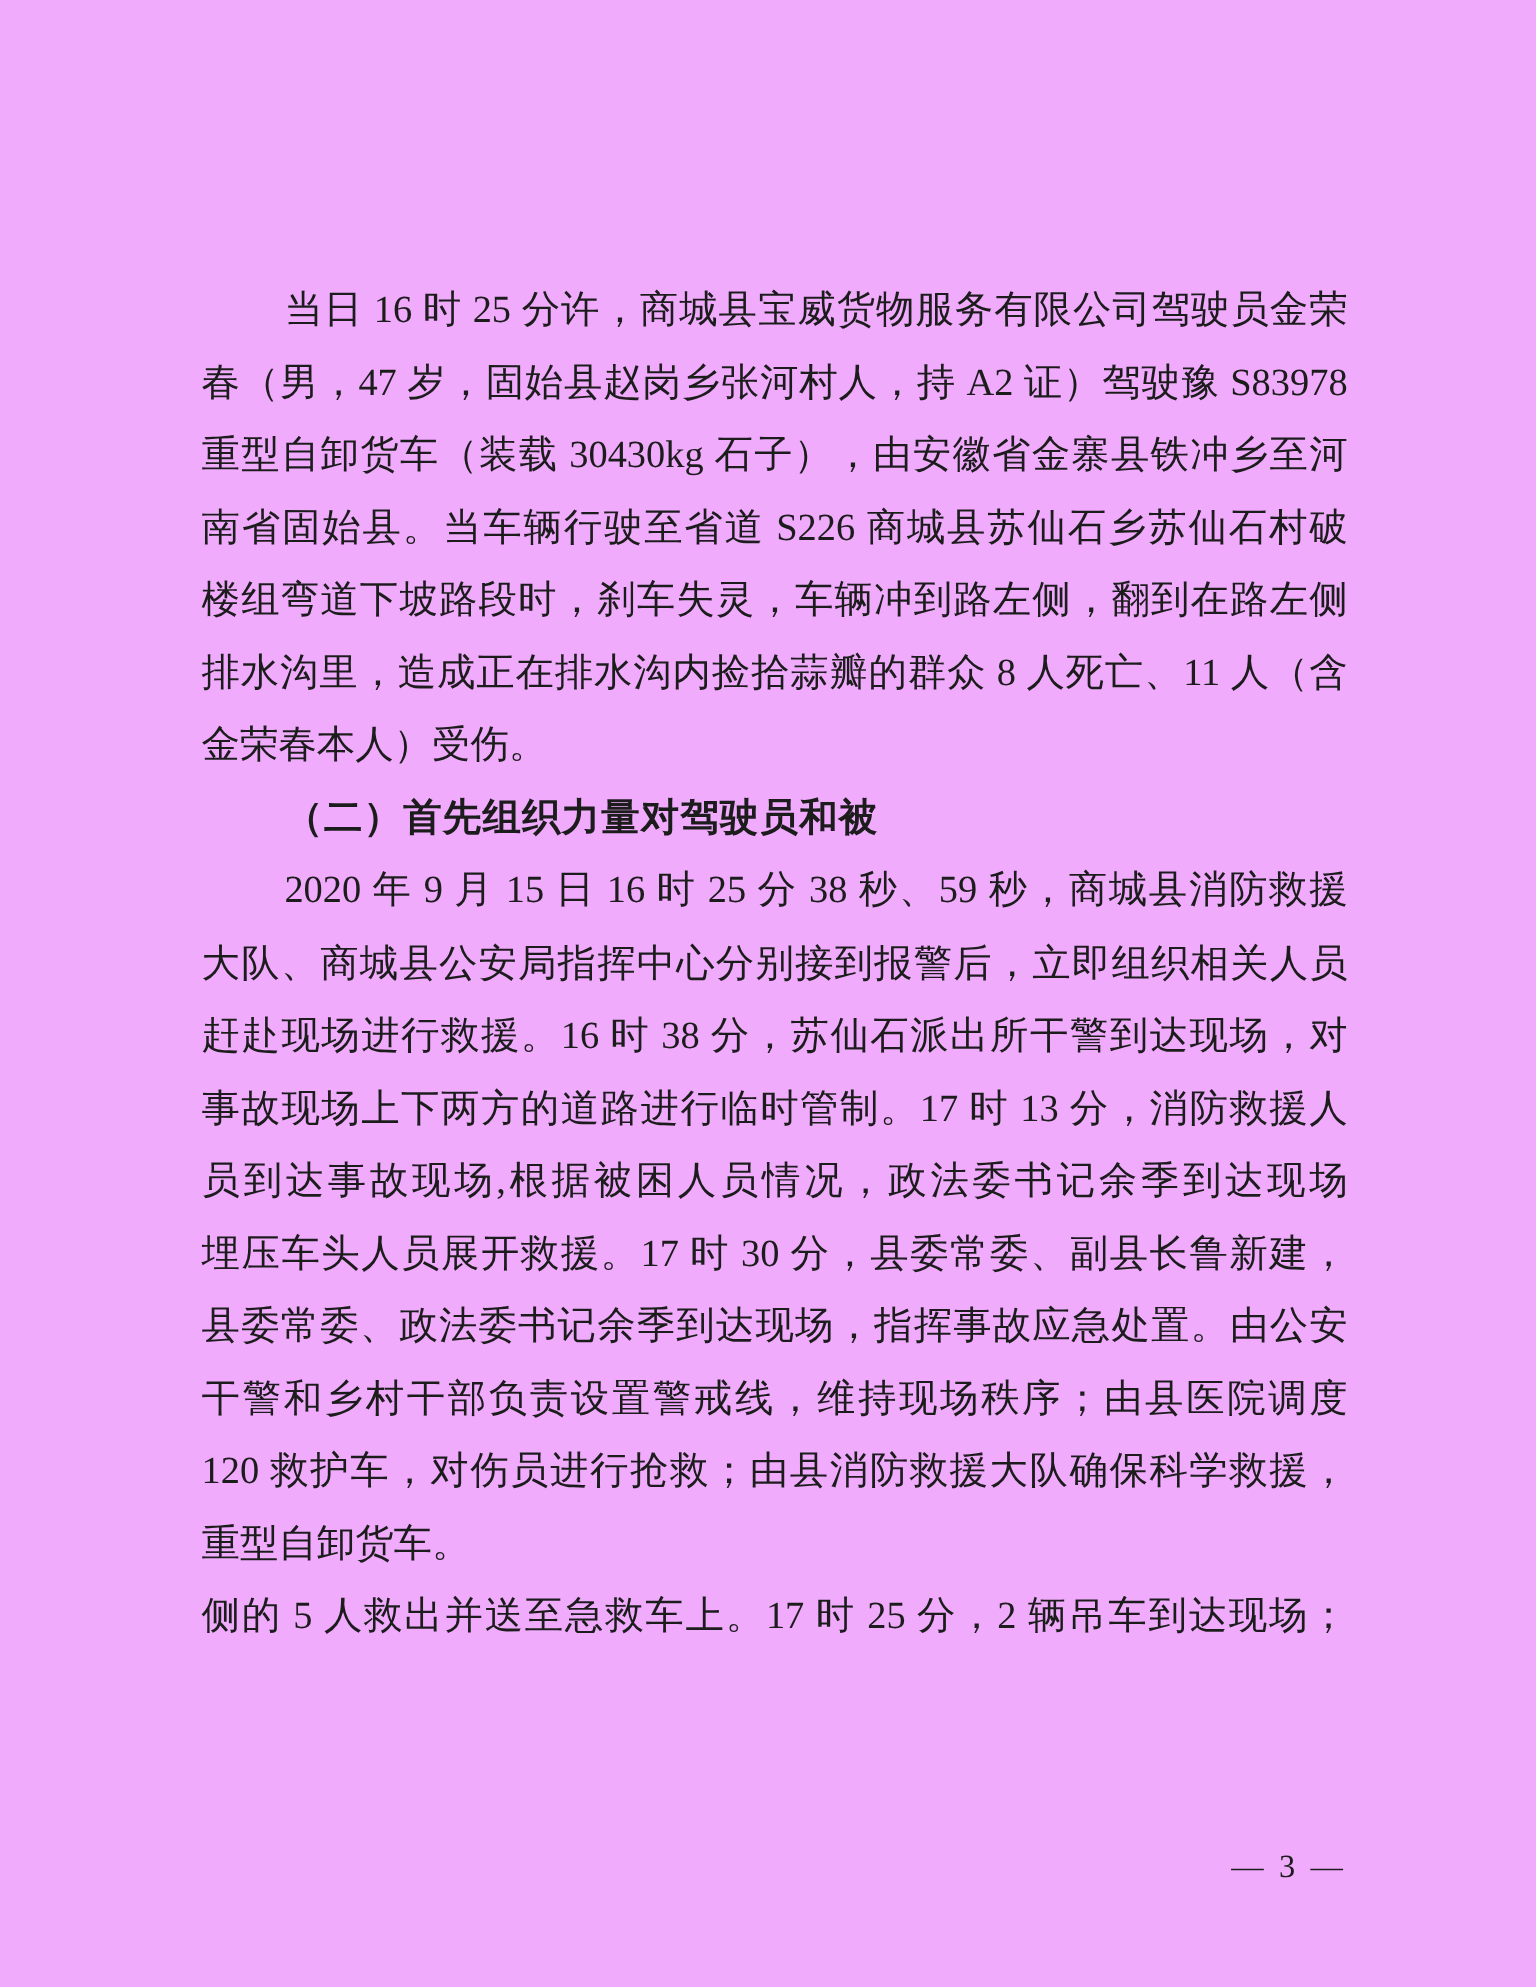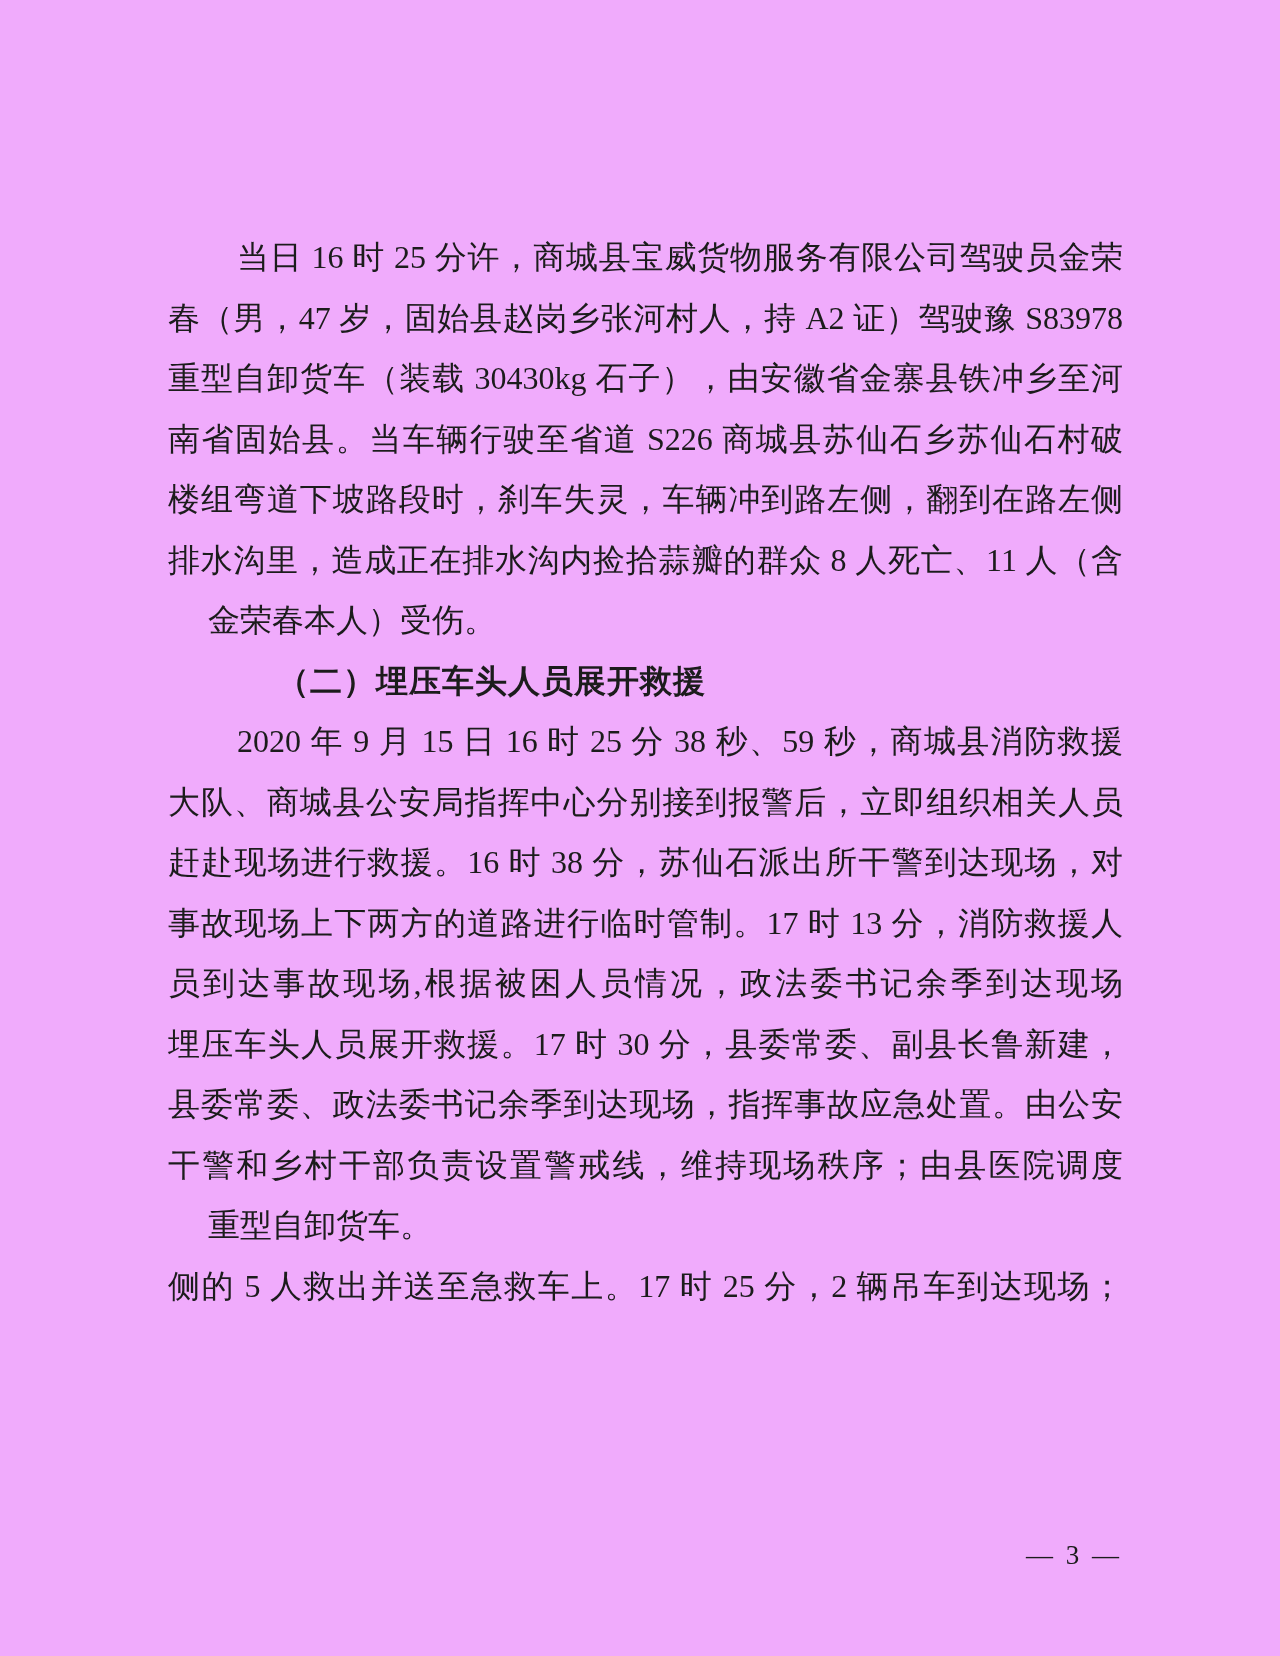--- a/index.html
+++ b/index.html
@@ -26,21 +26,20 @@
     height: 60.5px;
     line-height: 60.5px;
     font-size: 32px;
     white-space: nowrap;
     text-align: justify;
     text-align-last: justify;
     overflow: visible;
   }
   .line.no-fill {
     text-align-last: left;
-    margin-left: 40px;
   }
   .line.indent {
     text-indent: 69px;
   }
   .line.heading {
     font-weight: 700;
     letter-spacing: 1px;
   }
   .page-number {
     position: absolute;
@@ -57,26 +56,27 @@
 
 <div class="page">
   <div class="doc-body">
       <div class="line indent">当日 16 时 25 分许，商城县宝威货物服务有限公司驾驶员金荣</div>
       <div class="line">春（男，47 岁，固始县赵岗乡张河村人，持 A2 证）驾驶豫 S83978</div>
       <div class="line">重型自卸货车（装载 30430kg 石子），由安徽省金寨县铁冲乡至河</div>
       <div class="line">南省固始县。当车辆行驶至省道 S226 商城县苏仙石乡苏仙石村破</div>
       <div class="line">楼组弯道下坡路段时，刹车失灵，车辆冲到路左侧，翻到在路左侧</div>
       <div class="line">排水沟里，造成正在排水沟内捡拾蒜瓣的群众 8 人死亡、11 人（含</div>
       <div class="line no-fill">金荣春本人）受伤。</div>
-      <div class="line indent no-fill heading">（二）埋压车头人员展开救援</div>
+      <div class="line indent no-fill heading">（二）首先组织力量对驾驶员和被</div>
       <div class="line indent">2020 年 9 月 15 日 16 时 25 分 38 秒、59 秒，商城县消防救援</div>
       <div class="line">大队、商城县公安局指挥中心分别接到报警后，立即组织相关人员</div>
       <div class="line">赶赴现场进行救援。16 时 38 分，苏仙石派出所干警到达现场，对</div>
       <div class="line">事故现场上下两方的道路进行临时管制。17 时 13 分，消防救援人</div>
       <div class="line">员到达事故现场,根据被困人员情况，政法委书记余季到达现场</div>
       <div class="line">埋压车头人员展开救援。17 时 30 分，县委常委、副县长鲁新建，</div>
       <div class="line">县委常委、政法委书记余季到达现场，指挥事故应急处置。由公安</div>
       <div class="line">干警和乡村干部负责设置警戒线，维持现场秩序；由县医院调度</div>
+      <div class="line">120 救护车，对伤员进行抢救；由县消防救援大队确保科学救援，</div>
       <div class="line no-fill">重型自卸货车。</div>
       <div class="line">侧的 5 人救出并送至急救车上。17 时 25 分，2 辆吊车到达现场；</div>
     </div>
   <div class="page-number">— 3 —</div>
 </div>
 
 </body></html>

